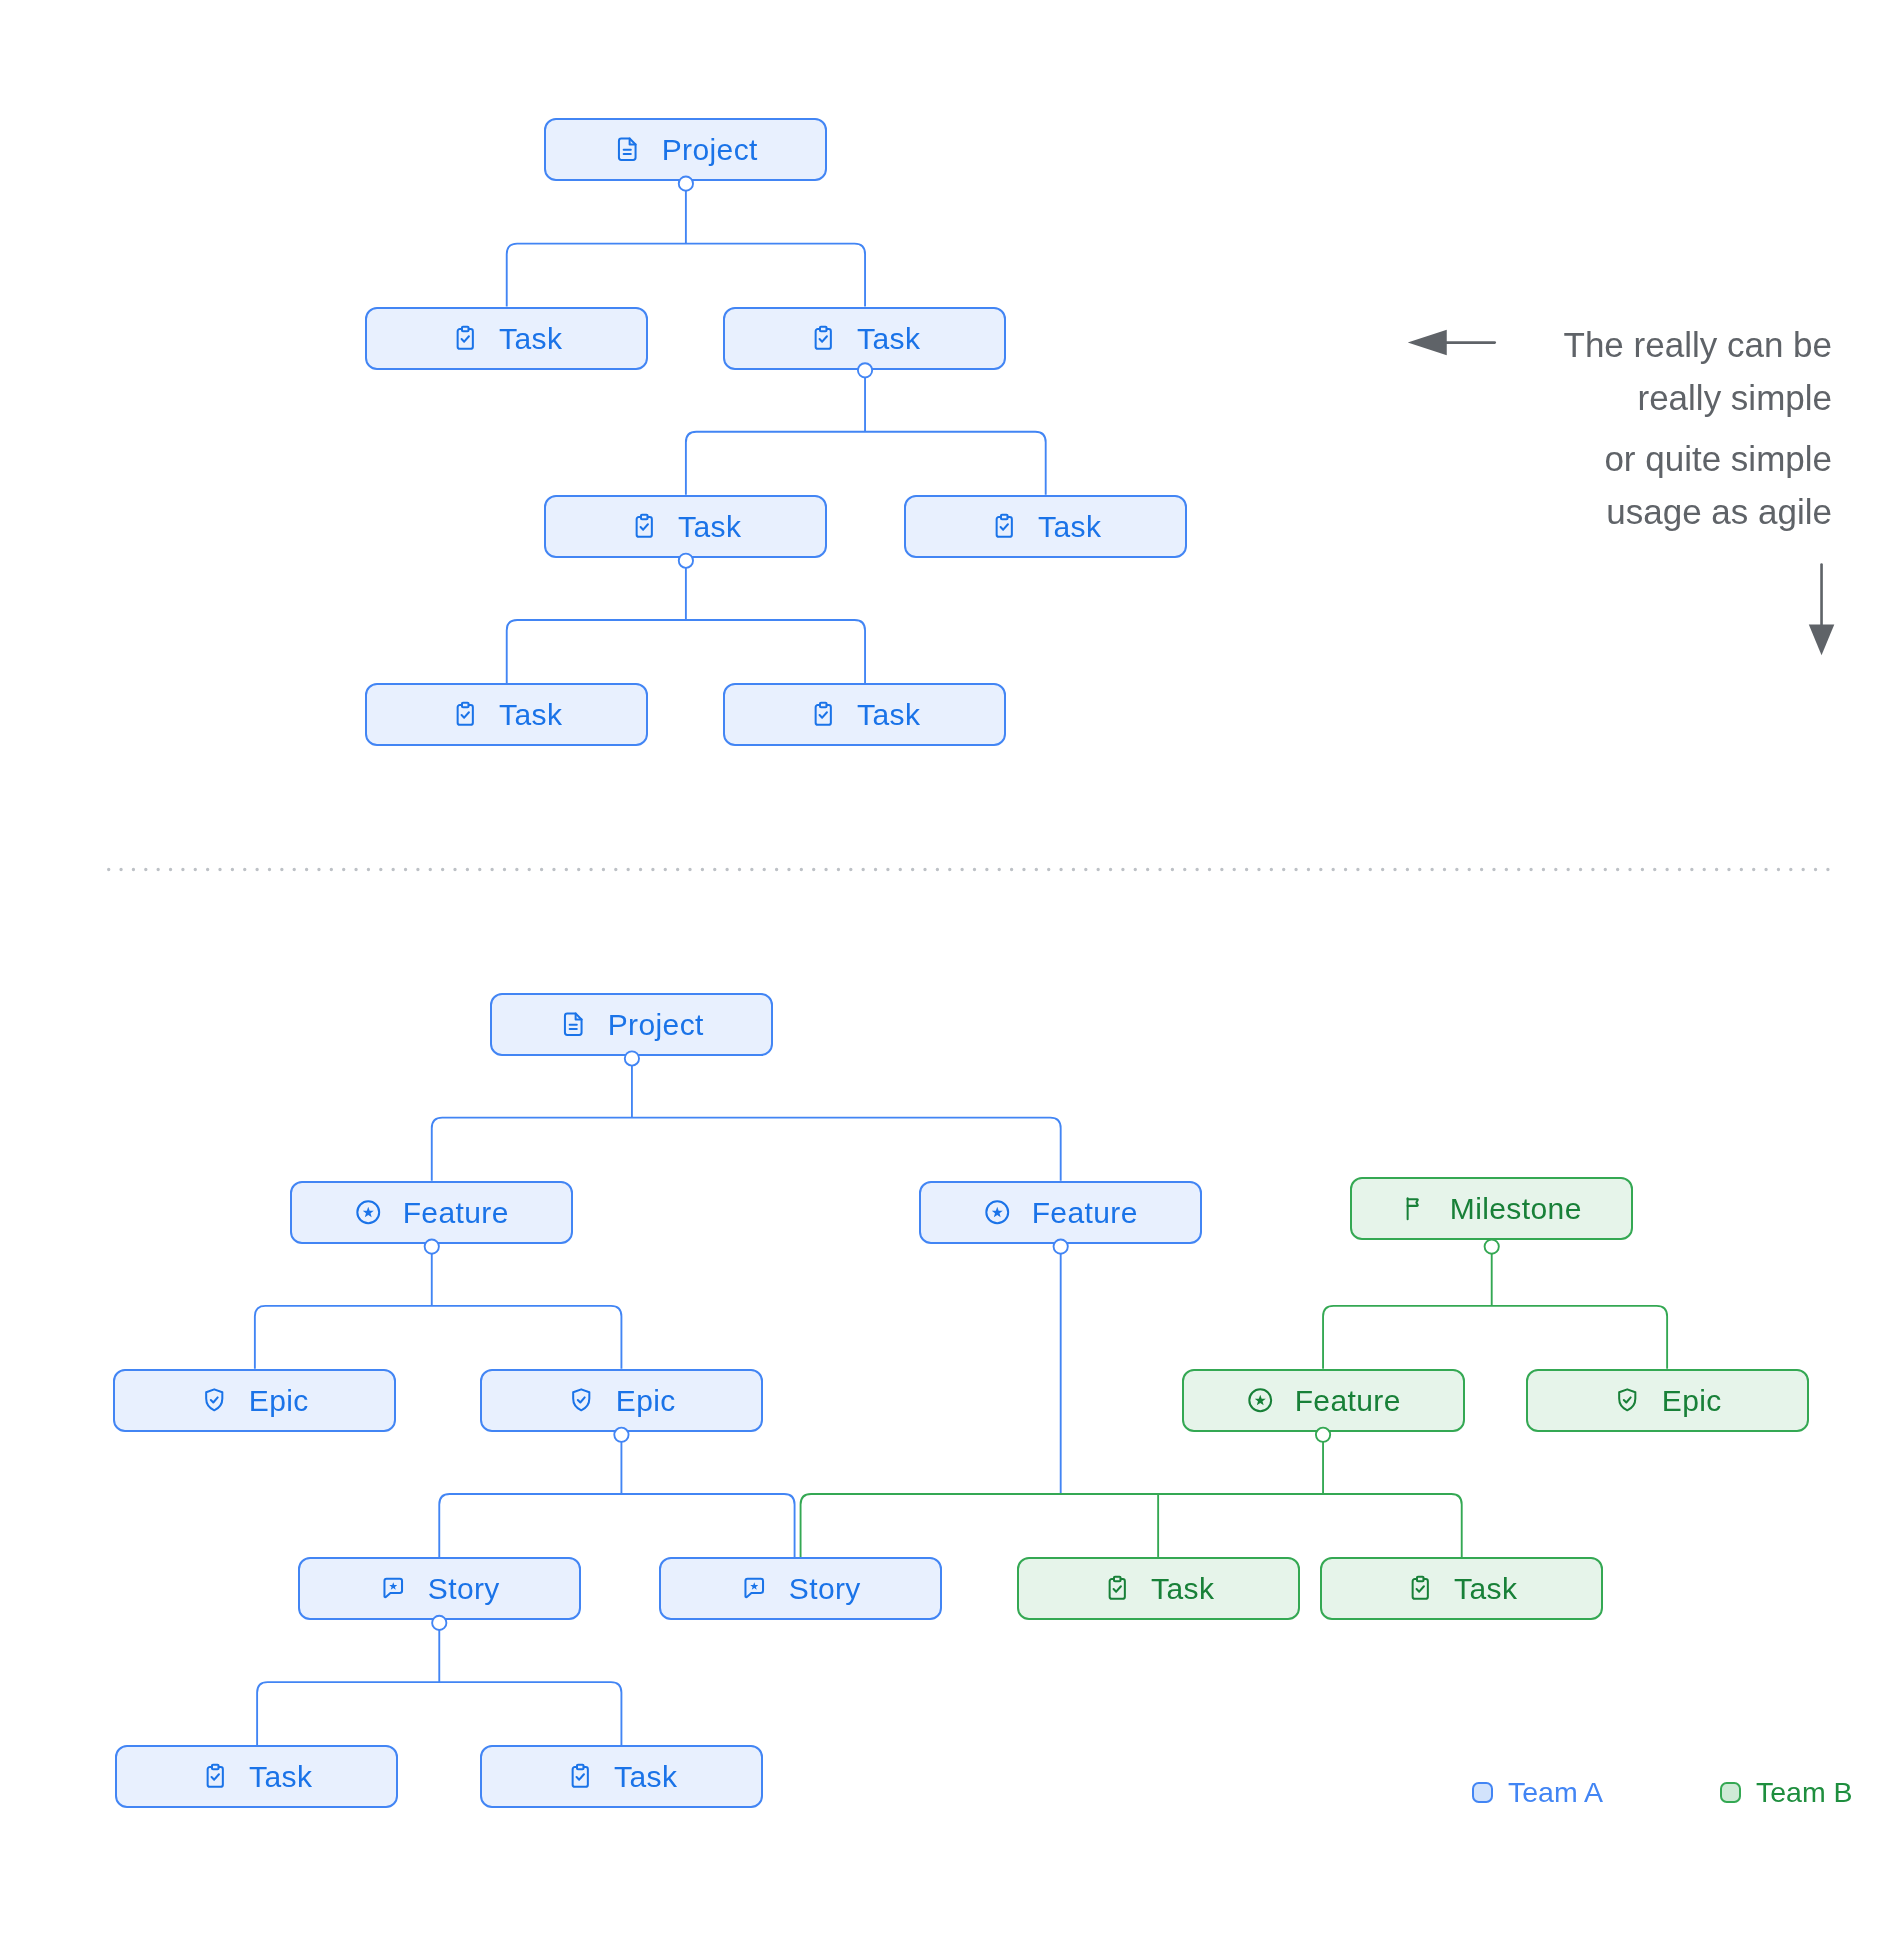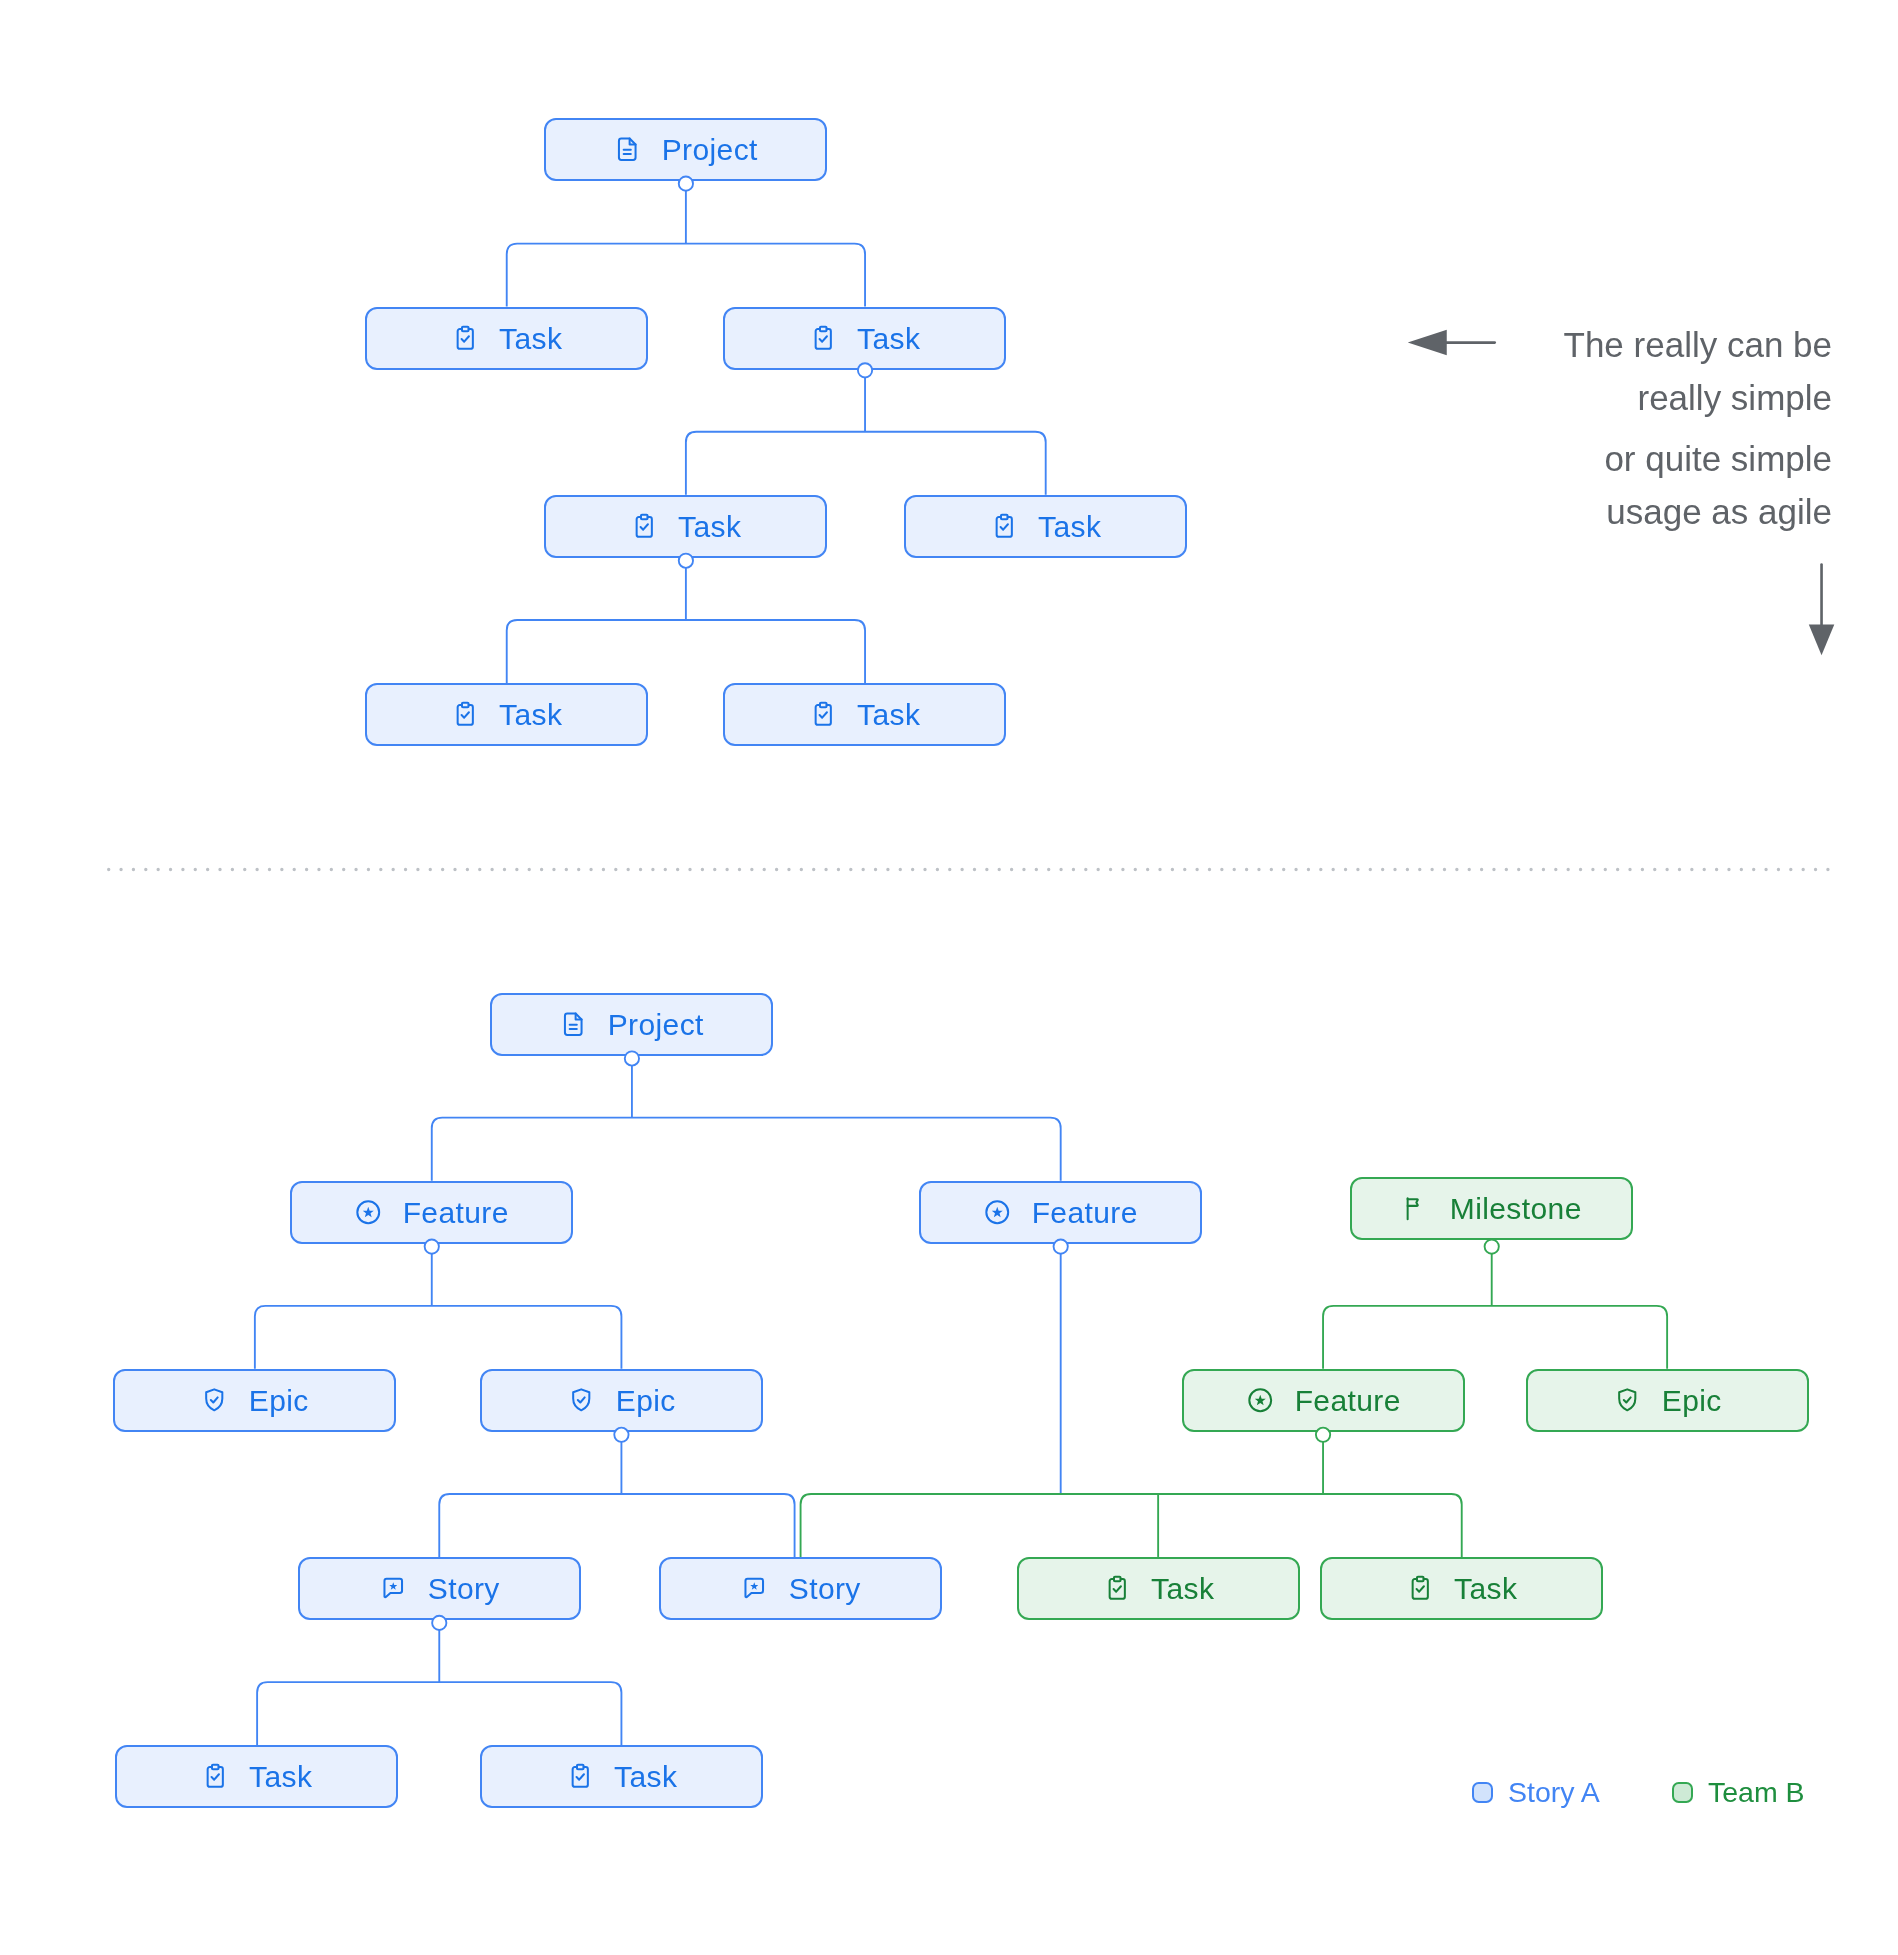--- a/index.html
+++ b/index.html
@@ -29,21 +29,21 @@
     position:absolute; right:66px; top:318px; width:570px; text-align:right;
     color:var(--annotation-text); font-size:35px; line-height:53px; font-weight:400;
   }
   #annotation p{ margin:0 0 8.2px 0; }
   .legend-item{ position:absolute; display:flex; align-items:center; gap:15px;
     font-size:28.5px; font-weight:500; }
   .swatch{ width:21px; height:21px; border-radius:6.7px; box-sizing:border-box; border:2.2px solid; }
   .swatch.a{ background:var(--legend-a-fill); border-color:var(--team-a-border); }
   .swatch.b{ background:var(--legend-b-fill); border-color:var(--team-b-border); }
   #legend-team-a{ left:1472px; top:1776px; color:var(--legend-a-text); }
-  #legend-team-b{ left:1672px; top:1776px; color:var(--legend-b-text); }
+  #legend-team-b{ left:1720px; top:1776px; color:var(--legend-b-text); }
 </style>
 </head>
 <body>
 
 <svg width="0" height="0" style="position:absolute">
   <defs>
     <symbol id="sym-project" viewBox="0 0 24 24">
       <g fill="none" stroke="currentColor" stroke-width="1.7" stroke-linecap="round" stroke-linejoin="round">
         <path d="M14 3H7a2 2 0 0 0-2 2v14a2 2 0 0 0 2 2h10a2 2 0 0 0 2-2V8l-5-5z"></path>
         <path d="M14 3v5h5"></path>
@@ -254,21 +254,21 @@
 
   <div id="annotation">
     <p><span>The really can be</span><br>
     <span>really simple</span></p>
     <p><span>or quite simple</span><br>
     <span>usage as agile</span></p>
   </div>
 
   <div class="legend-item" id="legend-team-a">
     <span class="swatch a"></span>
-    <span>Story A</span>
+    <span>Team A</span>
   </div>
   <div class="legend-item" id="legend-team-b">
     <span class="swatch b"></span>
     <span>Team B</span>
   </div>
 
   <svg id="edge-layer" width="1898" height="1955" viewBox="0 0 2532 2608">
 
     <line x1="145" y1="1160" x2="2440" y2="1160" stroke="var(--divider)" stroke-width="4.5" stroke-linecap="round" stroke-dasharray="0 16.5"></line>
 

